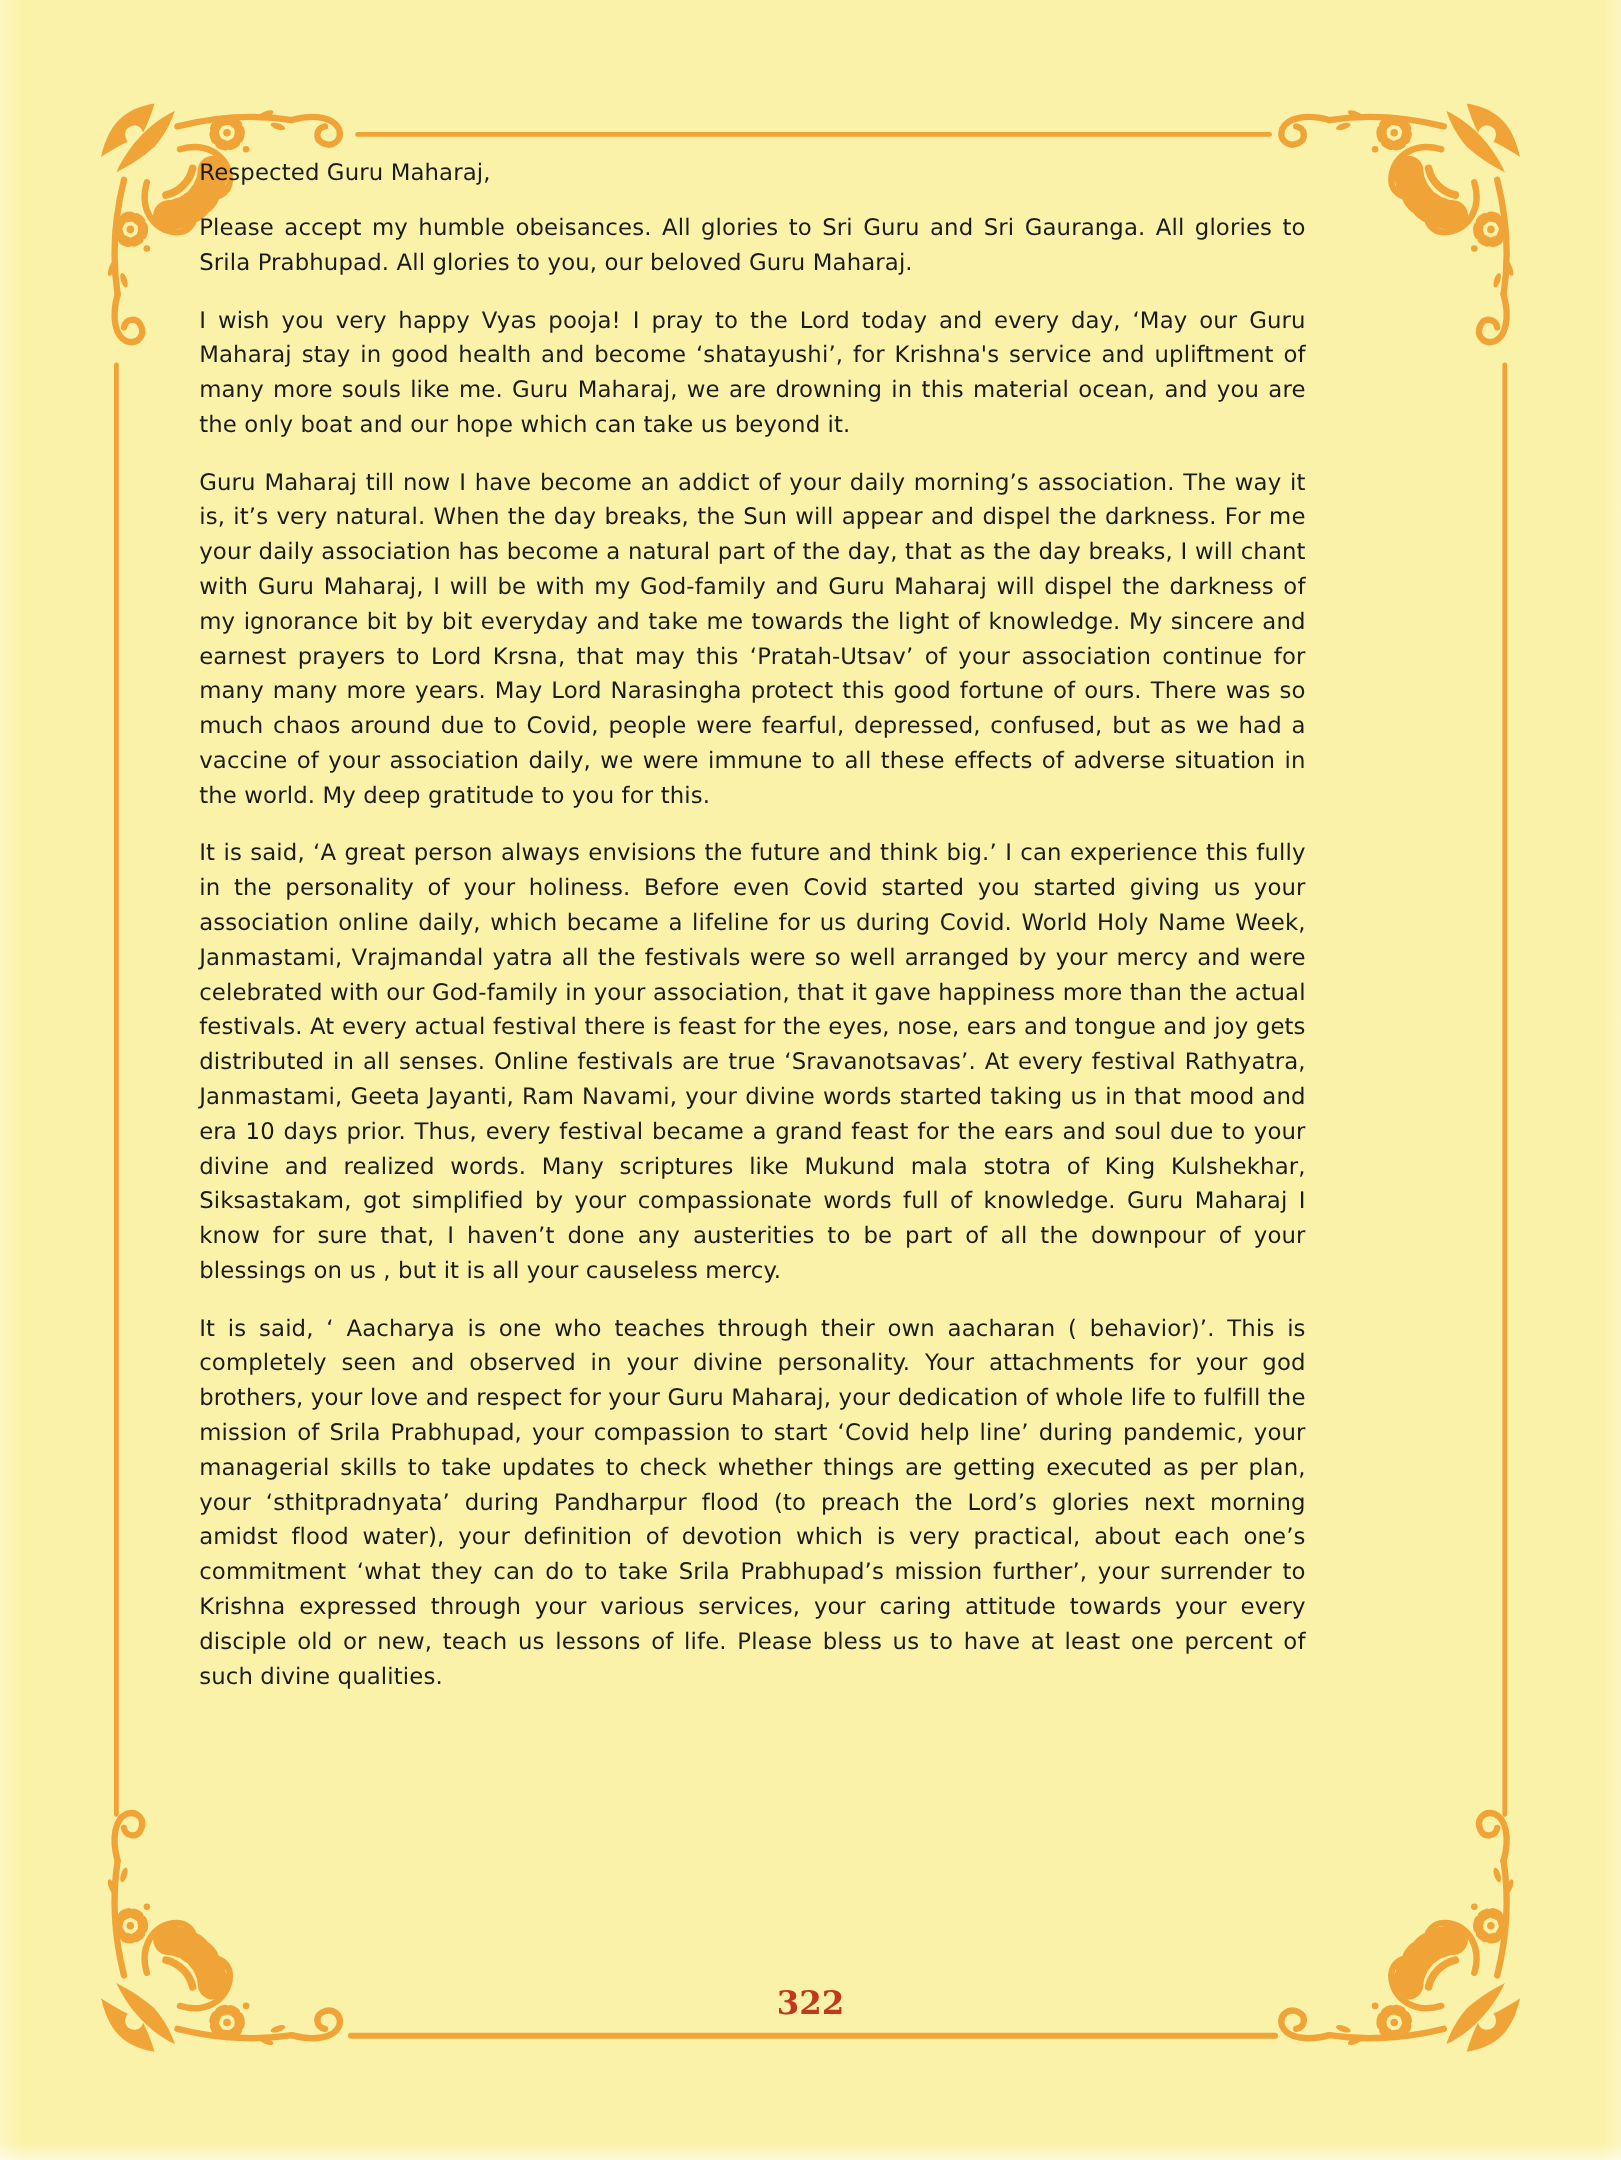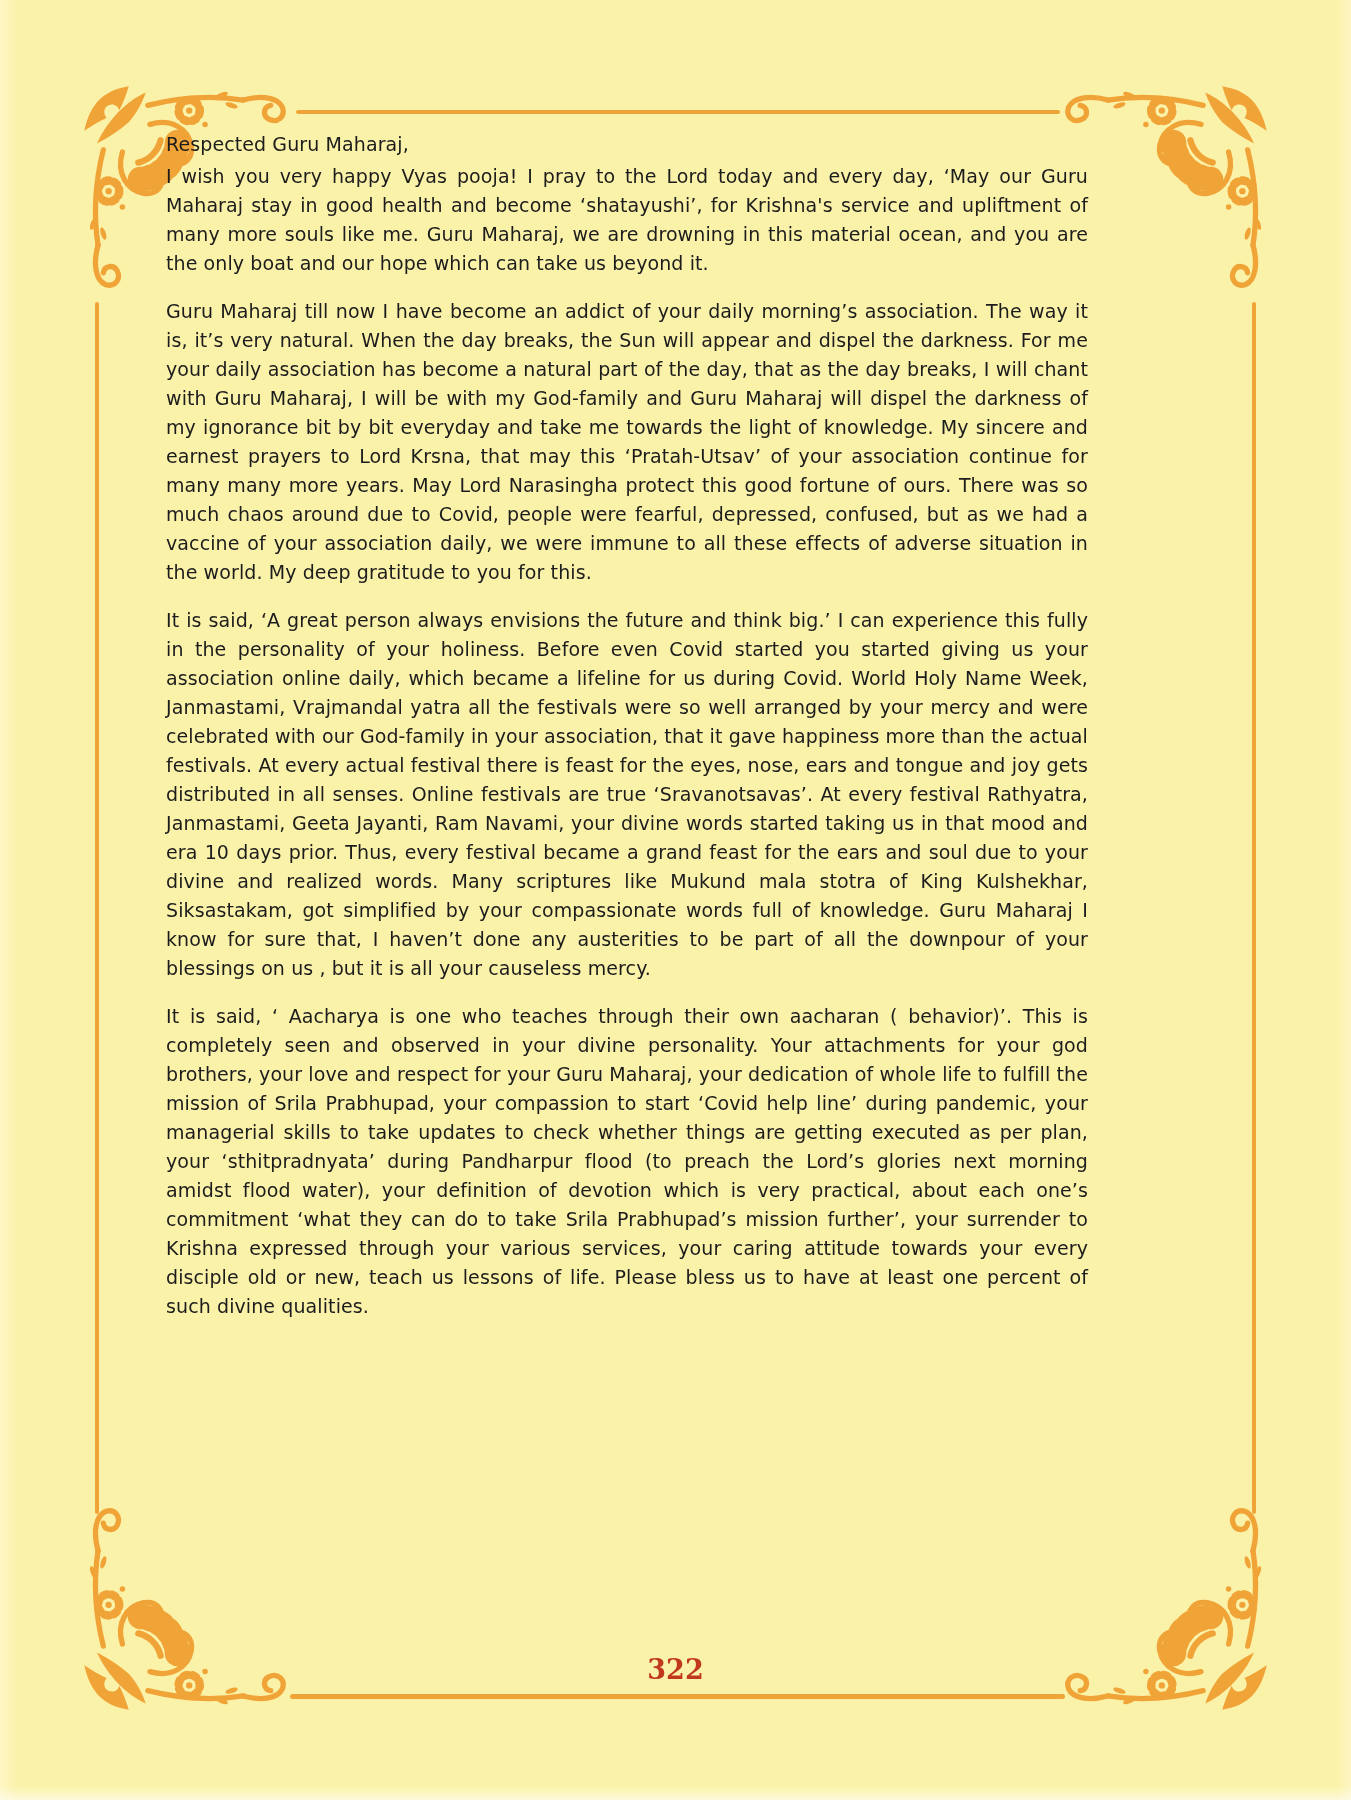--- a/index.html
+++ b/index.html
@@ -58,21 +58,21 @@
   }
   .content p {
     margin: 0 0 19px 0;
     font-size: 19px;
     line-height: 29px;
     text-align: justify;
     letter-spacing: 0.1px;
   }
   .content p.salutation {
     text-align: left;
-    margin-bottom: 3px;
+    margin-bottom: 17px;
   }
 
   .page-number {
     position: absolute;
     left: 0;
     top: 1654px;
     width: 100%;
     text-align: center;
     font-family: "DejaVu Serif", "Liberation Serif", serif;
     font-size: 27px;
@@ -135,20 +135,21 @@
     <use href="#corner-art" xlink:href="#corner-art"></use>
   </svg>
 
   <div class="rule top"></div>
   <div class="rule bottom"></div>
   <div class="rule left"></div>
   <div class="rule right"></div>
 
   <div class="content">
     <p class="salutation">Respected Guru Maharaj,</p>
+    <p>Please accept my humble obeisances. All glories to Sri Guru and Sri Gauranga. All glories to Srila Prabhupad. All glories to you, our beloved Guru Maharaj.</p>
     <p>I wish you very happy Vyas pooja! I pray to the Lord today and every day, ‘May our Guru Maharaj stay in good health and become ‘shatayushi’, for Krishna's service and upliftment of many more souls like me. Guru Maharaj, we are drowning in this material ocean, and you are the only boat and our hope which can take us beyond it.</p>
     <p>Guru Maharaj till now I have become an addict of your daily morning’s association. The way it is, it’s very natural. When the day breaks, the Sun will appear and dispel the darkness. For me your daily association has become a natural part of the day, that as the day breaks, I will chant with Guru Maharaj, I will be with my God-family and Guru Maharaj will dispel the darkness of my ignorance bit by bit everyday and take me towards the light of knowledge. My sincere and earnest prayers to Lord Krsna, that may this ‘Pratah-Utsav’ of your association continue for many many more years. May Lord Narasingha protect this good fortune of ours. There was so much chaos around due to Covid, people were fearful, depressed, confused, but as we had a vaccine of your association daily, we were immune to all these effects of adverse situation in the world. My deep gratitude to you for this.</p>
     <p>It is said, ‘A great person always envisions the future and think big.’ I can experience this fully in the personality of your holiness. Before even Covid started you started giving us your association online daily, which became a lifeline for us during Covid. World Holy Name Week, Janmastami, Vrajmandal yatra all the festivals were so well arranged by your mercy and were celebrated with our God-family in your association, that it gave happiness more than the actual festivals. At every actual festival there is feast for the eyes, nose, ears and tongue and joy gets distributed in all senses. Online festivals are true ‘Sravanotsavas’. At every festival Rathyatra, Janmastami, Geeta Jayanti, Ram Navami, your divine words started taking us in that mood and era 10 days prior. Thus, every festival became a grand feast for the ears and soul due to your divine and realized words. Many scriptures like Mukund mala stotra of King Kulshekhar, Siksastakam, got simplified by your compassionate words full of knowledge. Guru Maharaj I know for sure that, I haven’t done any austerities to be part of all the downpour of your blessings on us , but it is all your causeless mercy.</p>
     <p>It is said, ‘ Aacharya is one who teaches through their own aacharan ( behavior)’. This is completely seen and observed in your divine personality. Your attachments for your god brothers, your love and respect for your Guru Maharaj, your dedication of whole life to fulfill the mission of Srila Prabhupad, your compassion to start ‘Covid help line’ during pandemic, your managerial skills to take updates to check whether things are getting executed as per plan, your ‘sthitpradnyata’ during Pandharpur flood (to preach the Lord’s glories next morning amidst flood water), your definition of devotion which is very practical, about each one’s commitment ‘what they can do to take Srila Prabhupad’s mission further’, your surrender to Krishna expressed through your various services, your caring attitude towards your every disciple old or new, teach us lessons of life. Please bless us to have at least one percent of such divine qualities.</p>
   </div>
 
   <div class="page-number">322</div>
 
 </div>
 

